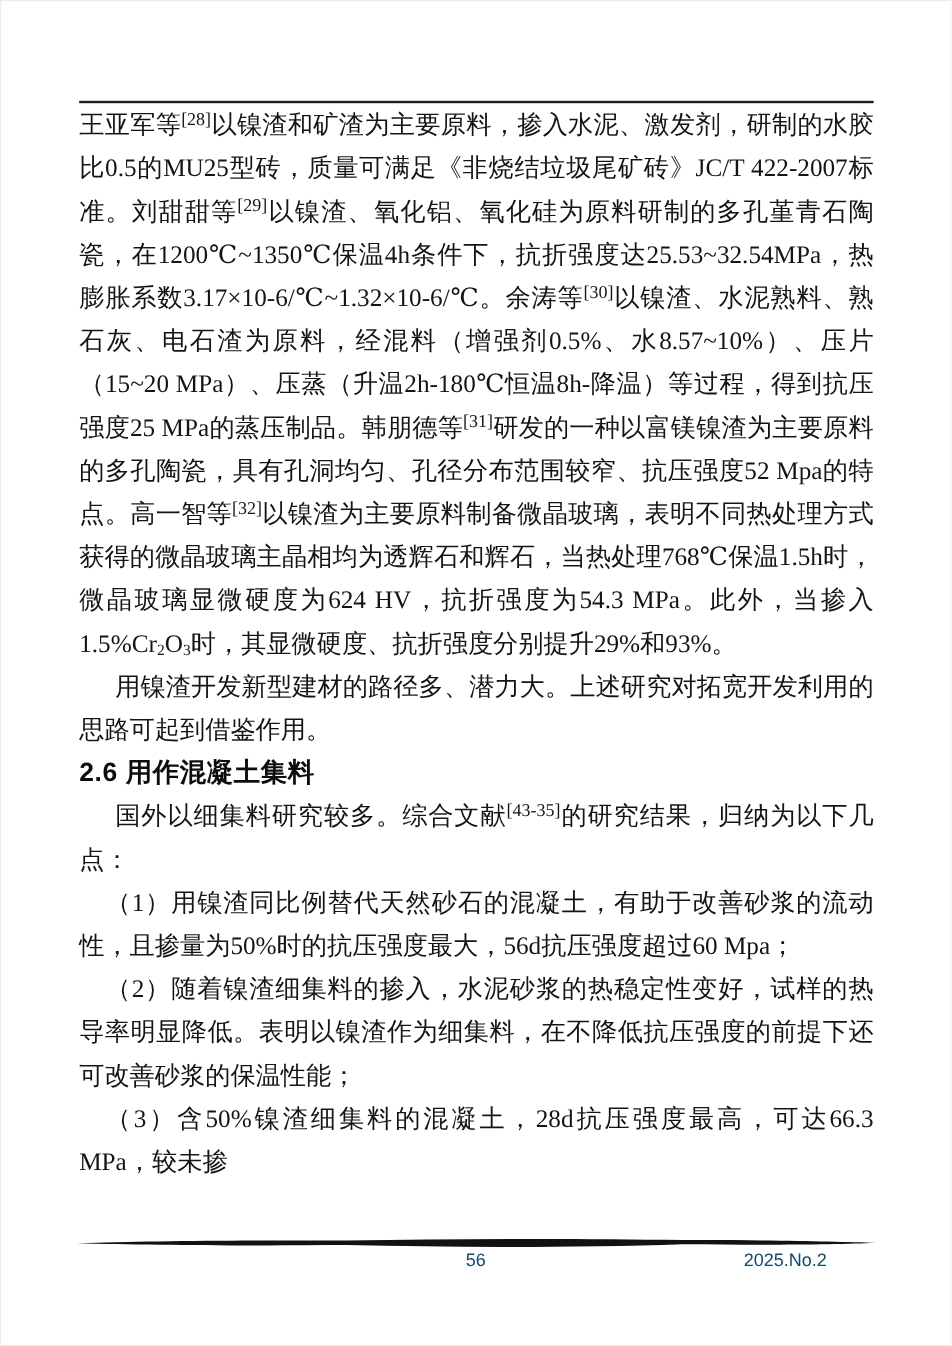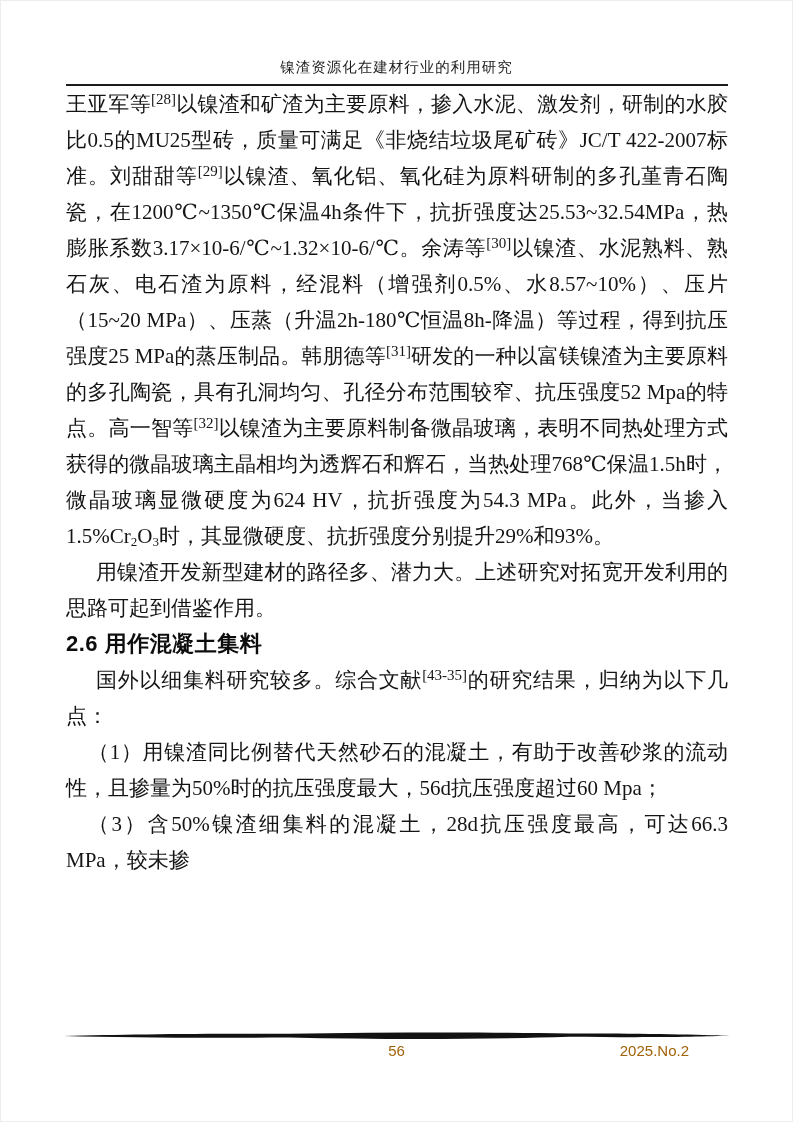--- a/index.html
+++ b/index.html
@@ -44,44 +44,44 @@
   }
   sup { font-size:15px; line-height:0; vertical-align:7px; letter-spacing:0; }
   sub { font-size:13px; line-height:0; vertical-align:-3px; letter-spacing:0; }
   .footer-rule {
     position:absolute; top:1031px; left:64px; width:666px; height:10px;
     display:block;
   }
   .footer-row {
     position:absolute; top:1040px; left:0; width:100%; height:22px;
     font-family:"Liberation Sans","DejaVu Sans",sans-serif;
-    font-size:15px; line-height:22px; color:#a16207;
+    font-size:15px; line-height:22px; color:#0c4a6e;
   }
   .page-number {
     position:absolute; left:0; width:100%; text-align:center;
   }
   .issue-label {
     position:absolute; right:104px; top:0;
   }
 </style>
 </head>
 <body>
 
 <div class="page">
 
-  <div class="running-head">镍渣资源化在建材行业的利用研究</div>
 
   <div class="header-rule"></div>
 
   <div class="body-text">
     <p class="para">王亚军等<sup>[28]</sup>以镍渣和矿渣为主要原料，掺入水泥、激发剂，研制的水胶比0.5的MU25型砖，质量可满足《非烧结垃圾尾矿砖》JC/T 422-2007标准。刘甜甜等<sup>[29]</sup>以镍渣、氧化铝、氧化硅为原料研制的多孔堇青石陶瓷，在1200℃~1350℃保温4h条件下，抗折强度达25.53~32.54MPa，热膨胀系数3.17×10-6/℃~1.32×10-6/℃。余涛等<sup>[30]</sup>以镍渣、水泥熟料、熟石灰、电石渣为原料，经混料（增强剂0.5%、水8.57~10%）、压片（15~20 MPa）、压蒸（升温2h-180℃恒温8h-降温）等过程，得到抗压强度25 MPa的蒸压制品。韩朋德等<sup>[31]</sup>研发的一种以富镁镍渣为主要原料的多孔陶瓷，具有孔洞均匀、孔径分布范围较窄、抗压强度52 Mpa的特点。高一智等<sup>[32]</sup>以镍渣为主要原料制备微晶玻璃，表明不同热处理方式获得的微晶玻璃主晶相均为透辉石和辉石，当热处理768℃保温1.5h时，微晶玻璃显微硬度为624 HV，抗折强度为54.3 MPa。此外，当掺入1.5%Cr<sub>2</sub>O<sub>3</sub>时，其显微硬度、抗折强度分别提升29%和93%。</p>
     <p class="para indent">用镍渣开发新型建材的路径多、潜力大。上述研究对拓宽开发利用的思路可起到借鉴作用。</p>
     <h2 class="section-heading">2.6 用作混凝土集料</h2>
     <p class="para indent">国外以细集料研究较多。综合文献<sup>[43-35]</sup>的研究结果，归纳为以下几点：</p>
     <p class="para indent-list">（1）用镍渣同比例替代天然砂石的混凝土，有助于改善砂浆的流动性，且掺量为50%时的抗压强度最大，56d抗压强度超过60 Mpa；</p>
+    <p class="para indent-list">（2）随着镍渣细集料的掺入，水泥砂浆的热稳定性变好，试样的热导率明显降低。表明以镍渣作为细集料，在不降低抗压强度的前提下还可改善砂浆的保温性能；</p>
     <p class="para indent-list">（3）含50%镍渣细集料的混凝土，28d抗压强度最高，可达66.3 MPa，较未掺</p>
   </div>
 
   <svg class="footer-rule" viewBox="0 0 666 10" preserveAspectRatio="none" aria-hidden="true">
     <path d="M0,5
              C60,3.4 130,2.4 225,2.8
              C320,1.2 420,1.0 505,2.4
              C575,2.2 635,3.6 666,4.6
              C635,6.2 575,6.6 505,5.8
              C420,8.6 320,8.8 225,6.6

